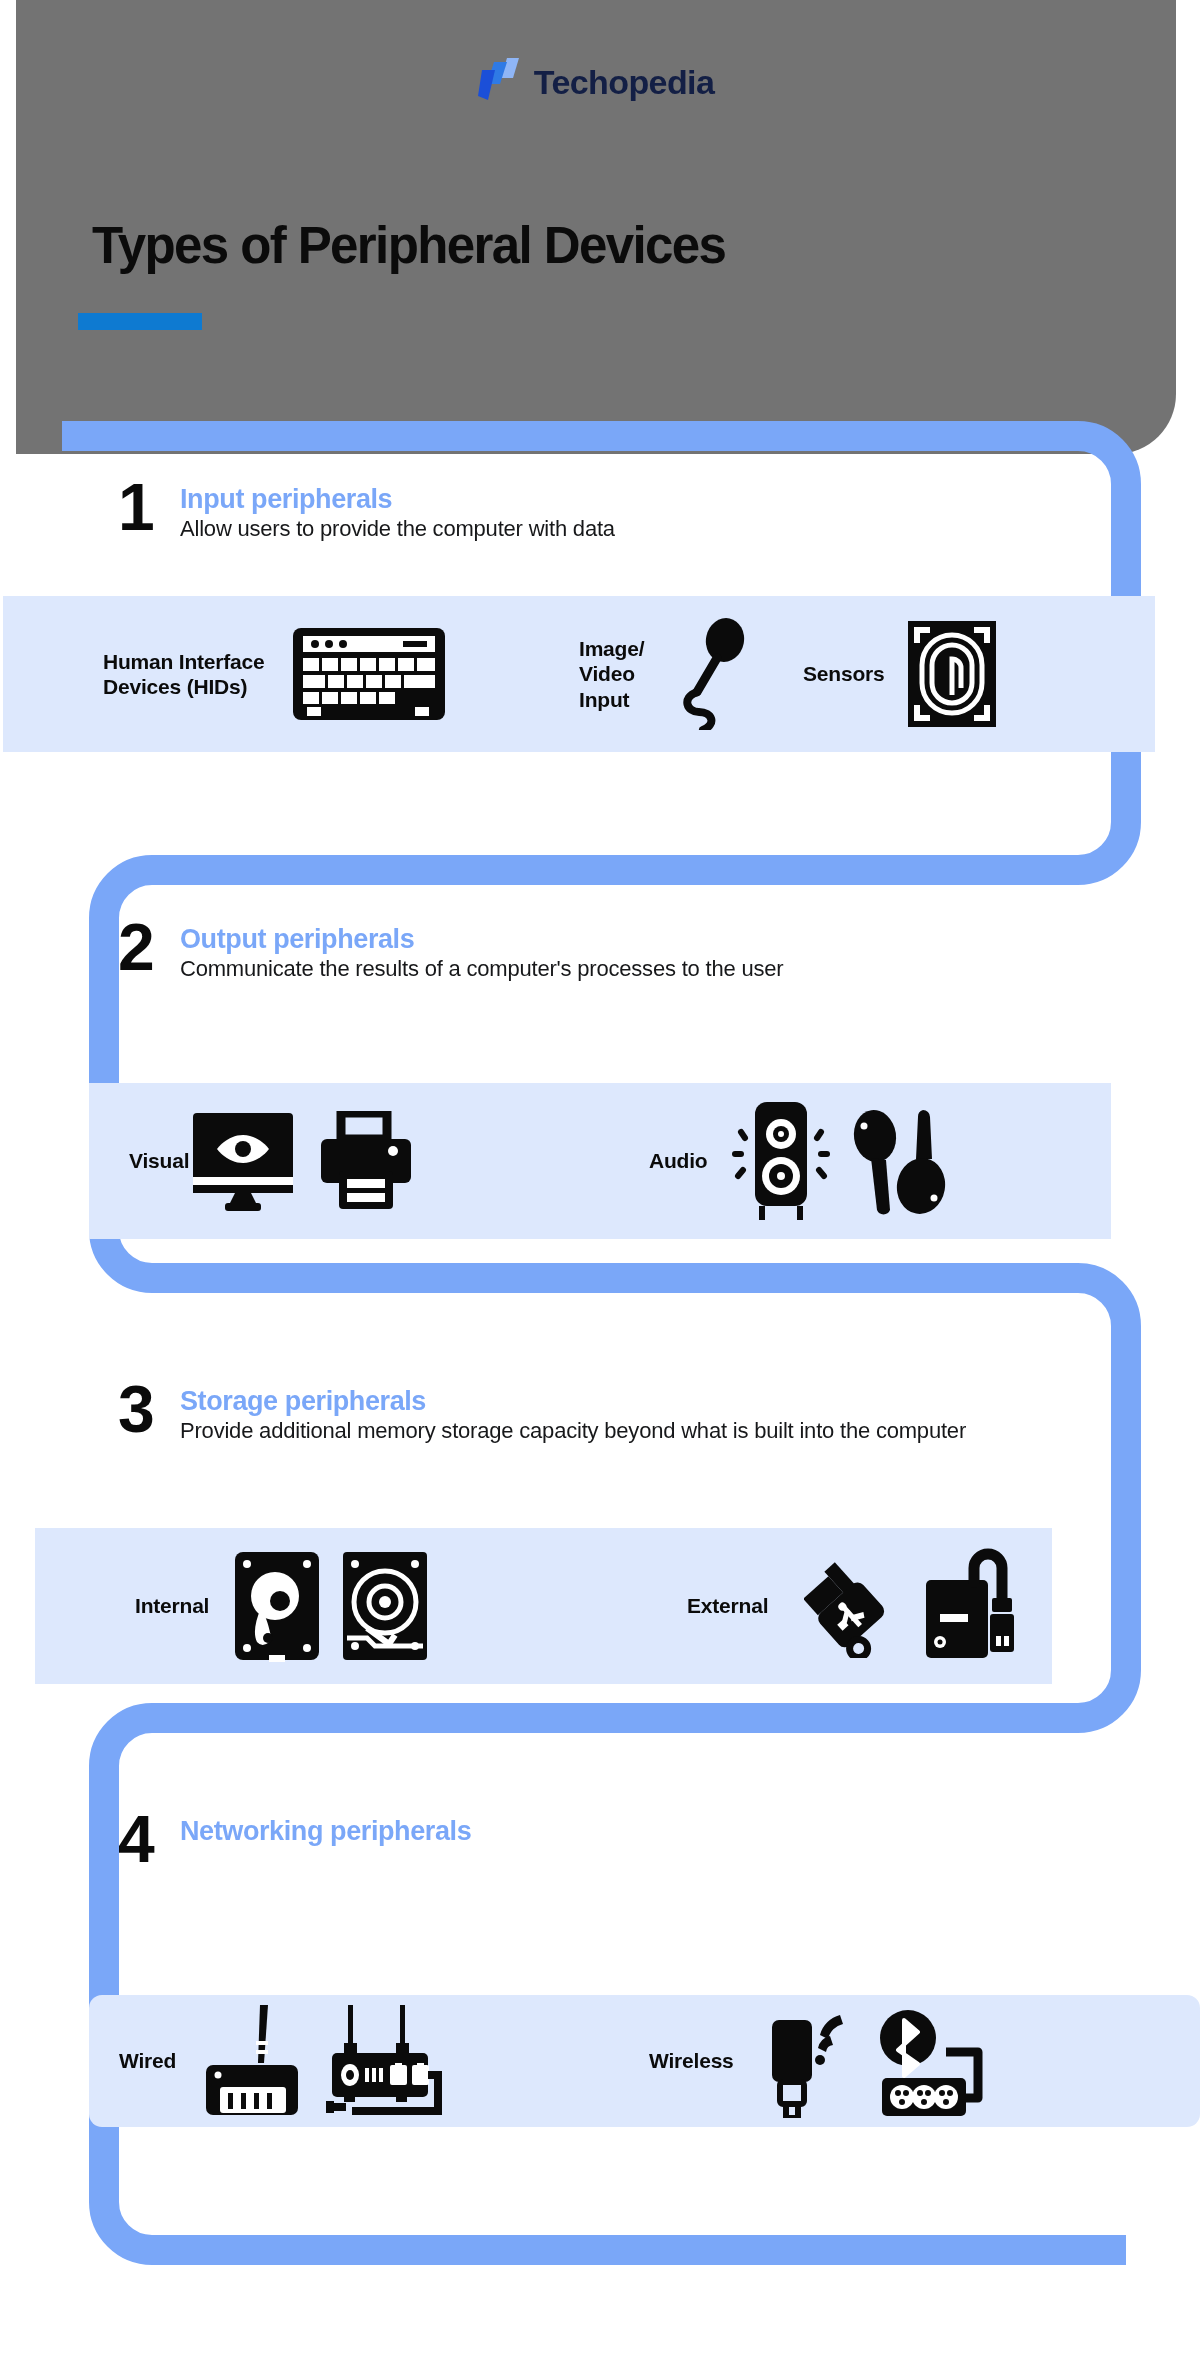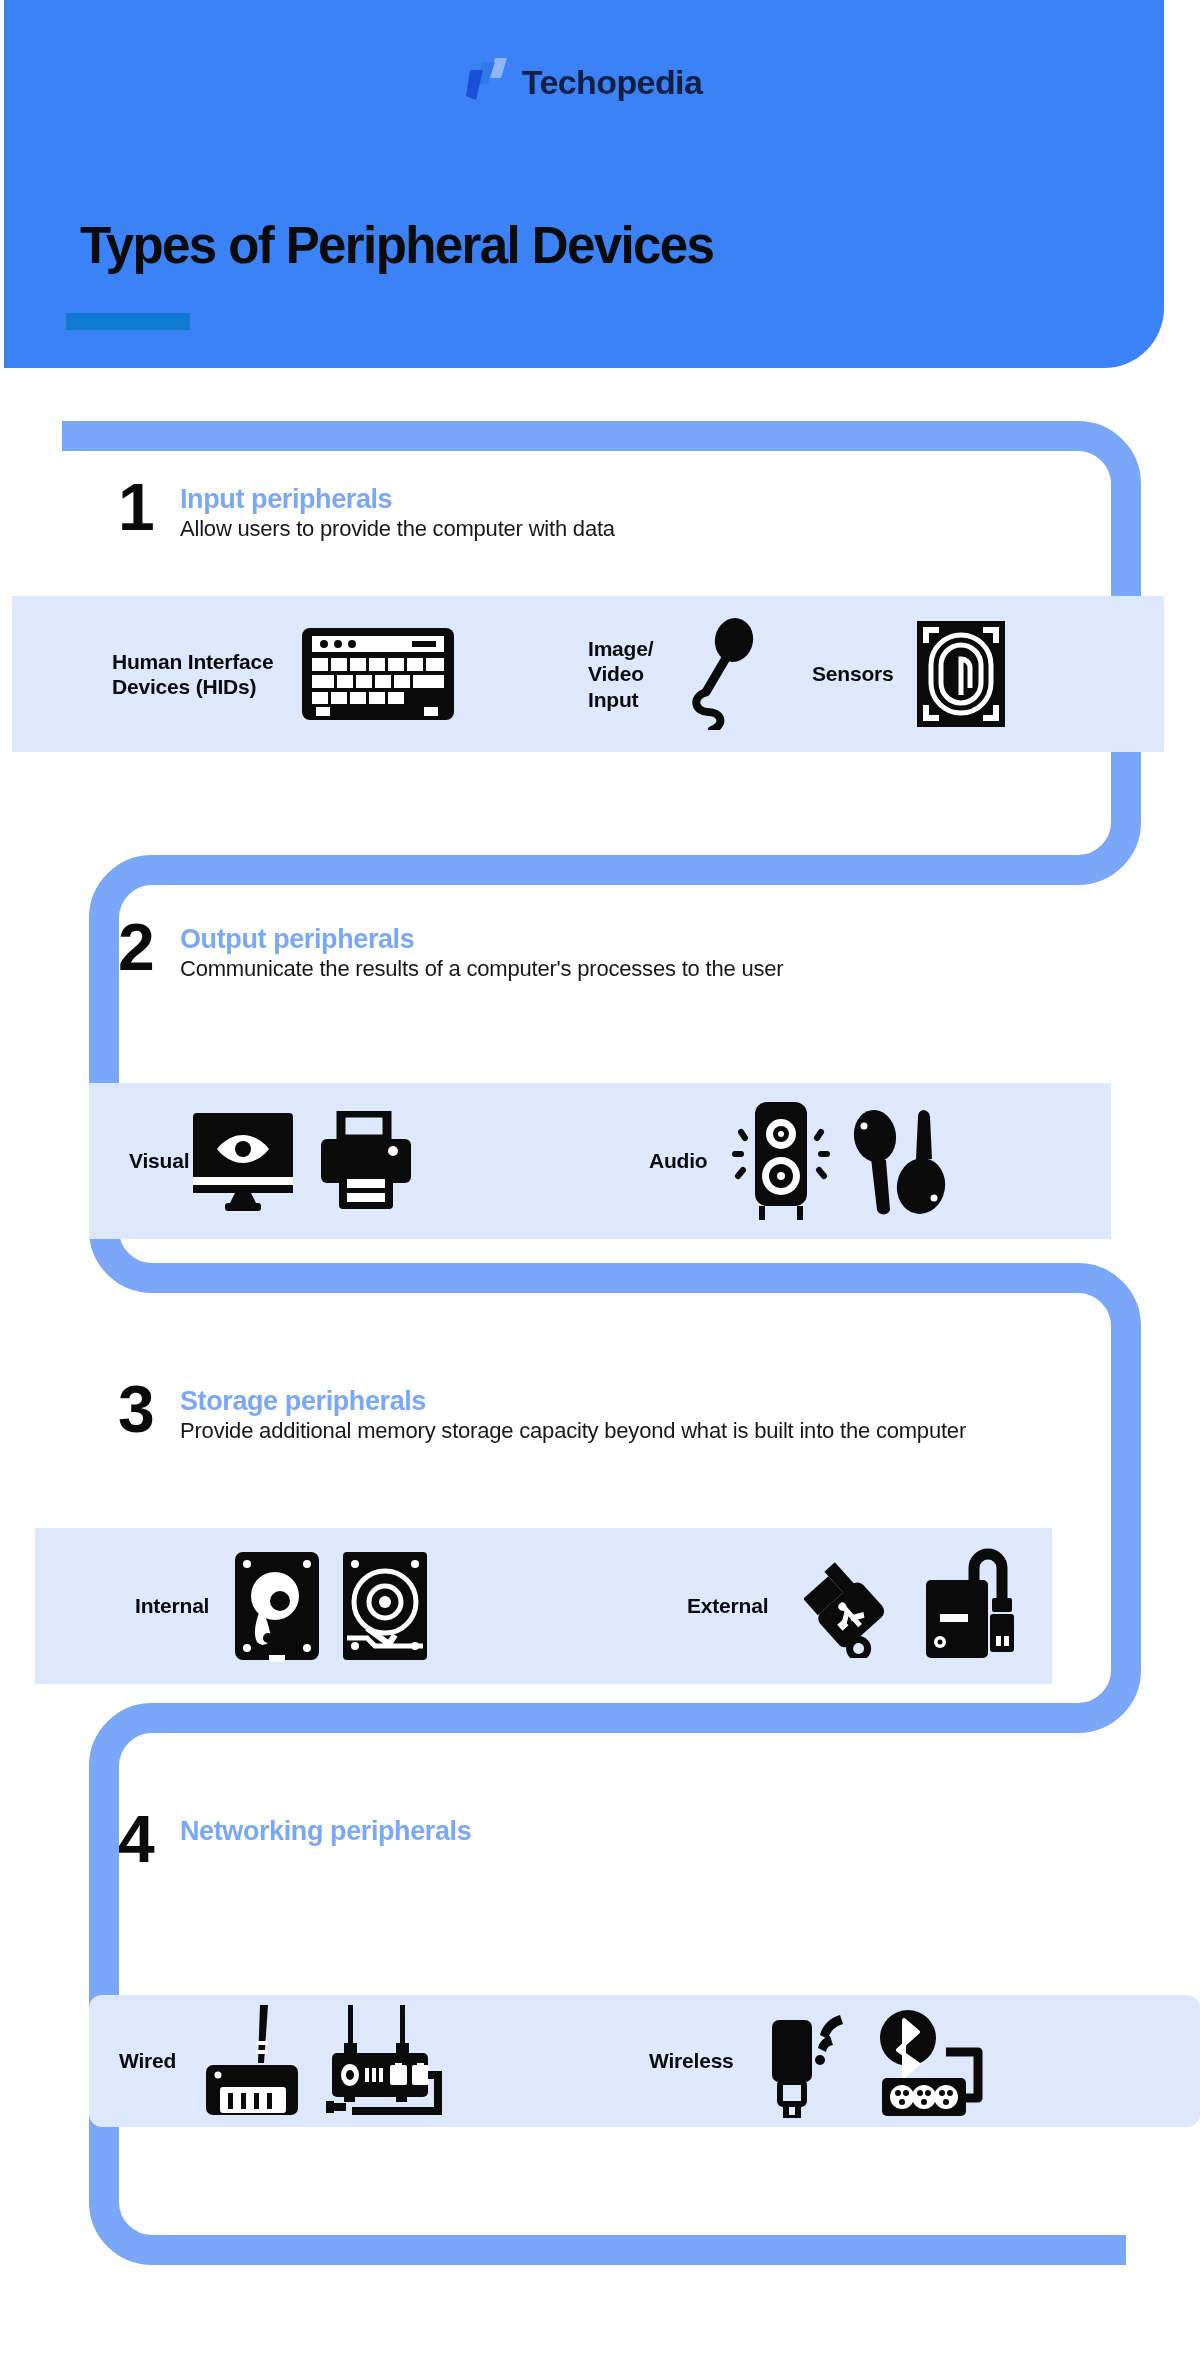--- a/index.html
+++ b/index.html
@@ -6,22 +6,22 @@
   body{
     width:1200px;height:2360px;
     background:#ffffff;
     font-family:"Liberation Sans", sans-serif;
     overflow:hidden;
     position:relative;
   }
 
   
   #header{
-    position:absolute; left:4px; top:0; width:1160px; height:368px;
-    background:#3b82f6;
+    position:absolute; left:16px; top:0; width:1160px; height:454px;
+    background:#737373;
     border-bottom-right-radius:60px;
   }
   #brand{
     position:absolute; left:0; top:56px; width:1160px;
     display:flex; align-items:center; justify-content:center; gap:14px;
   }
   #brand-mark{ display:block; }
   #brand-name{
     font-size:34px; font-weight:bold; color:#131f45;
     letter-spacing:-0.6px; line-height:1;
@@ -107,21 +107,21 @@
 <div class="section">
 
   <div class="sec-head" style="left:118px; top:480px; width:920px;">
     <div class="sec-num">1</div>
     <div class="sec-textwrap">
       <div class="sec-title">Input peripherals</div>
       <div class="sec-desc">Allow users to provide the computer with data</div>
     </div>
   </div>
 
-  <div class="band" style="left:12px; top:596px; width:1152px; height:156px;">
+  <div class="band" style="left:3px; top:596px; width:1152px; height:156px;">
 
     <div class="group" style="position:absolute; left:100px; gap:18px;">
       <div class="group-label" style="width:170px;">Human Interface
 Devices (HIDs)</div>
       <div class="icons">
 
         <svg class="icon" width="156" height="96" viewBox="0 0 156 96">
           <rect x="2" y="2" width="152" height="92" rx="8" fill="#0b0b0b"></rect>
           <rect x="12" y="10" width="132" height="16" fill="#ffffff"></rect>
           <circle cx="24" cy="18" r="4" fill="#0b0b0b"></circle>

